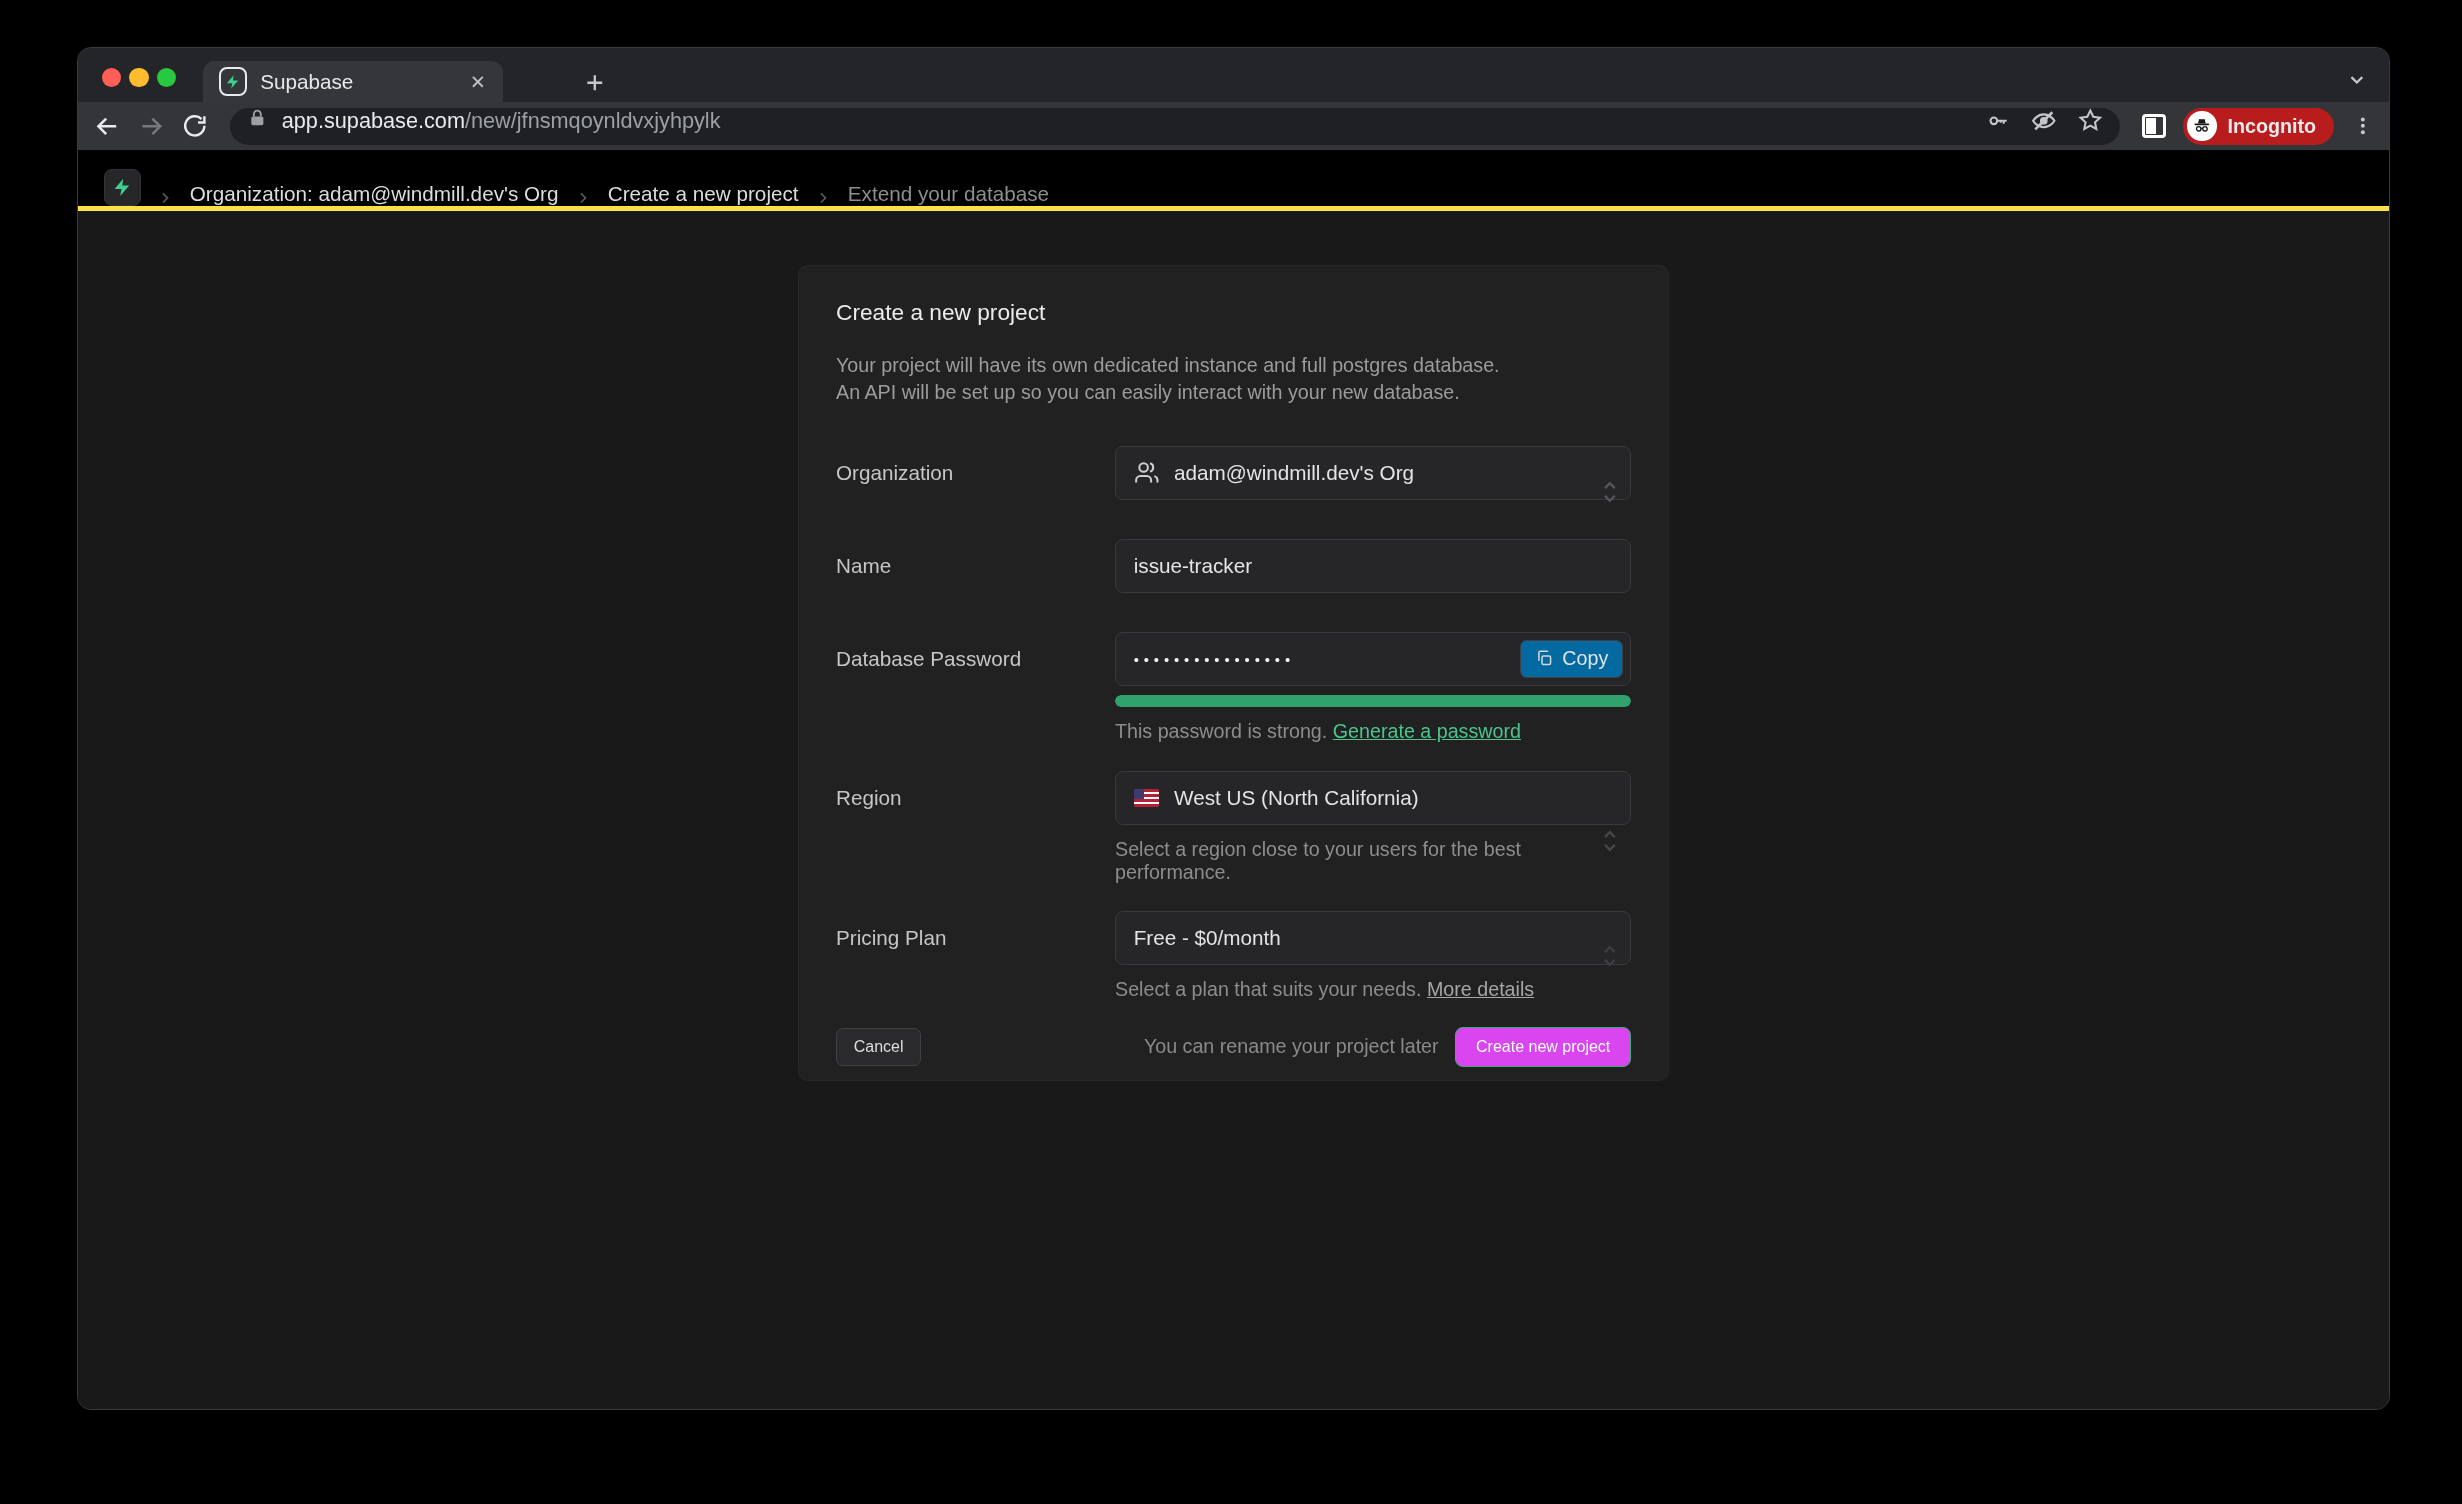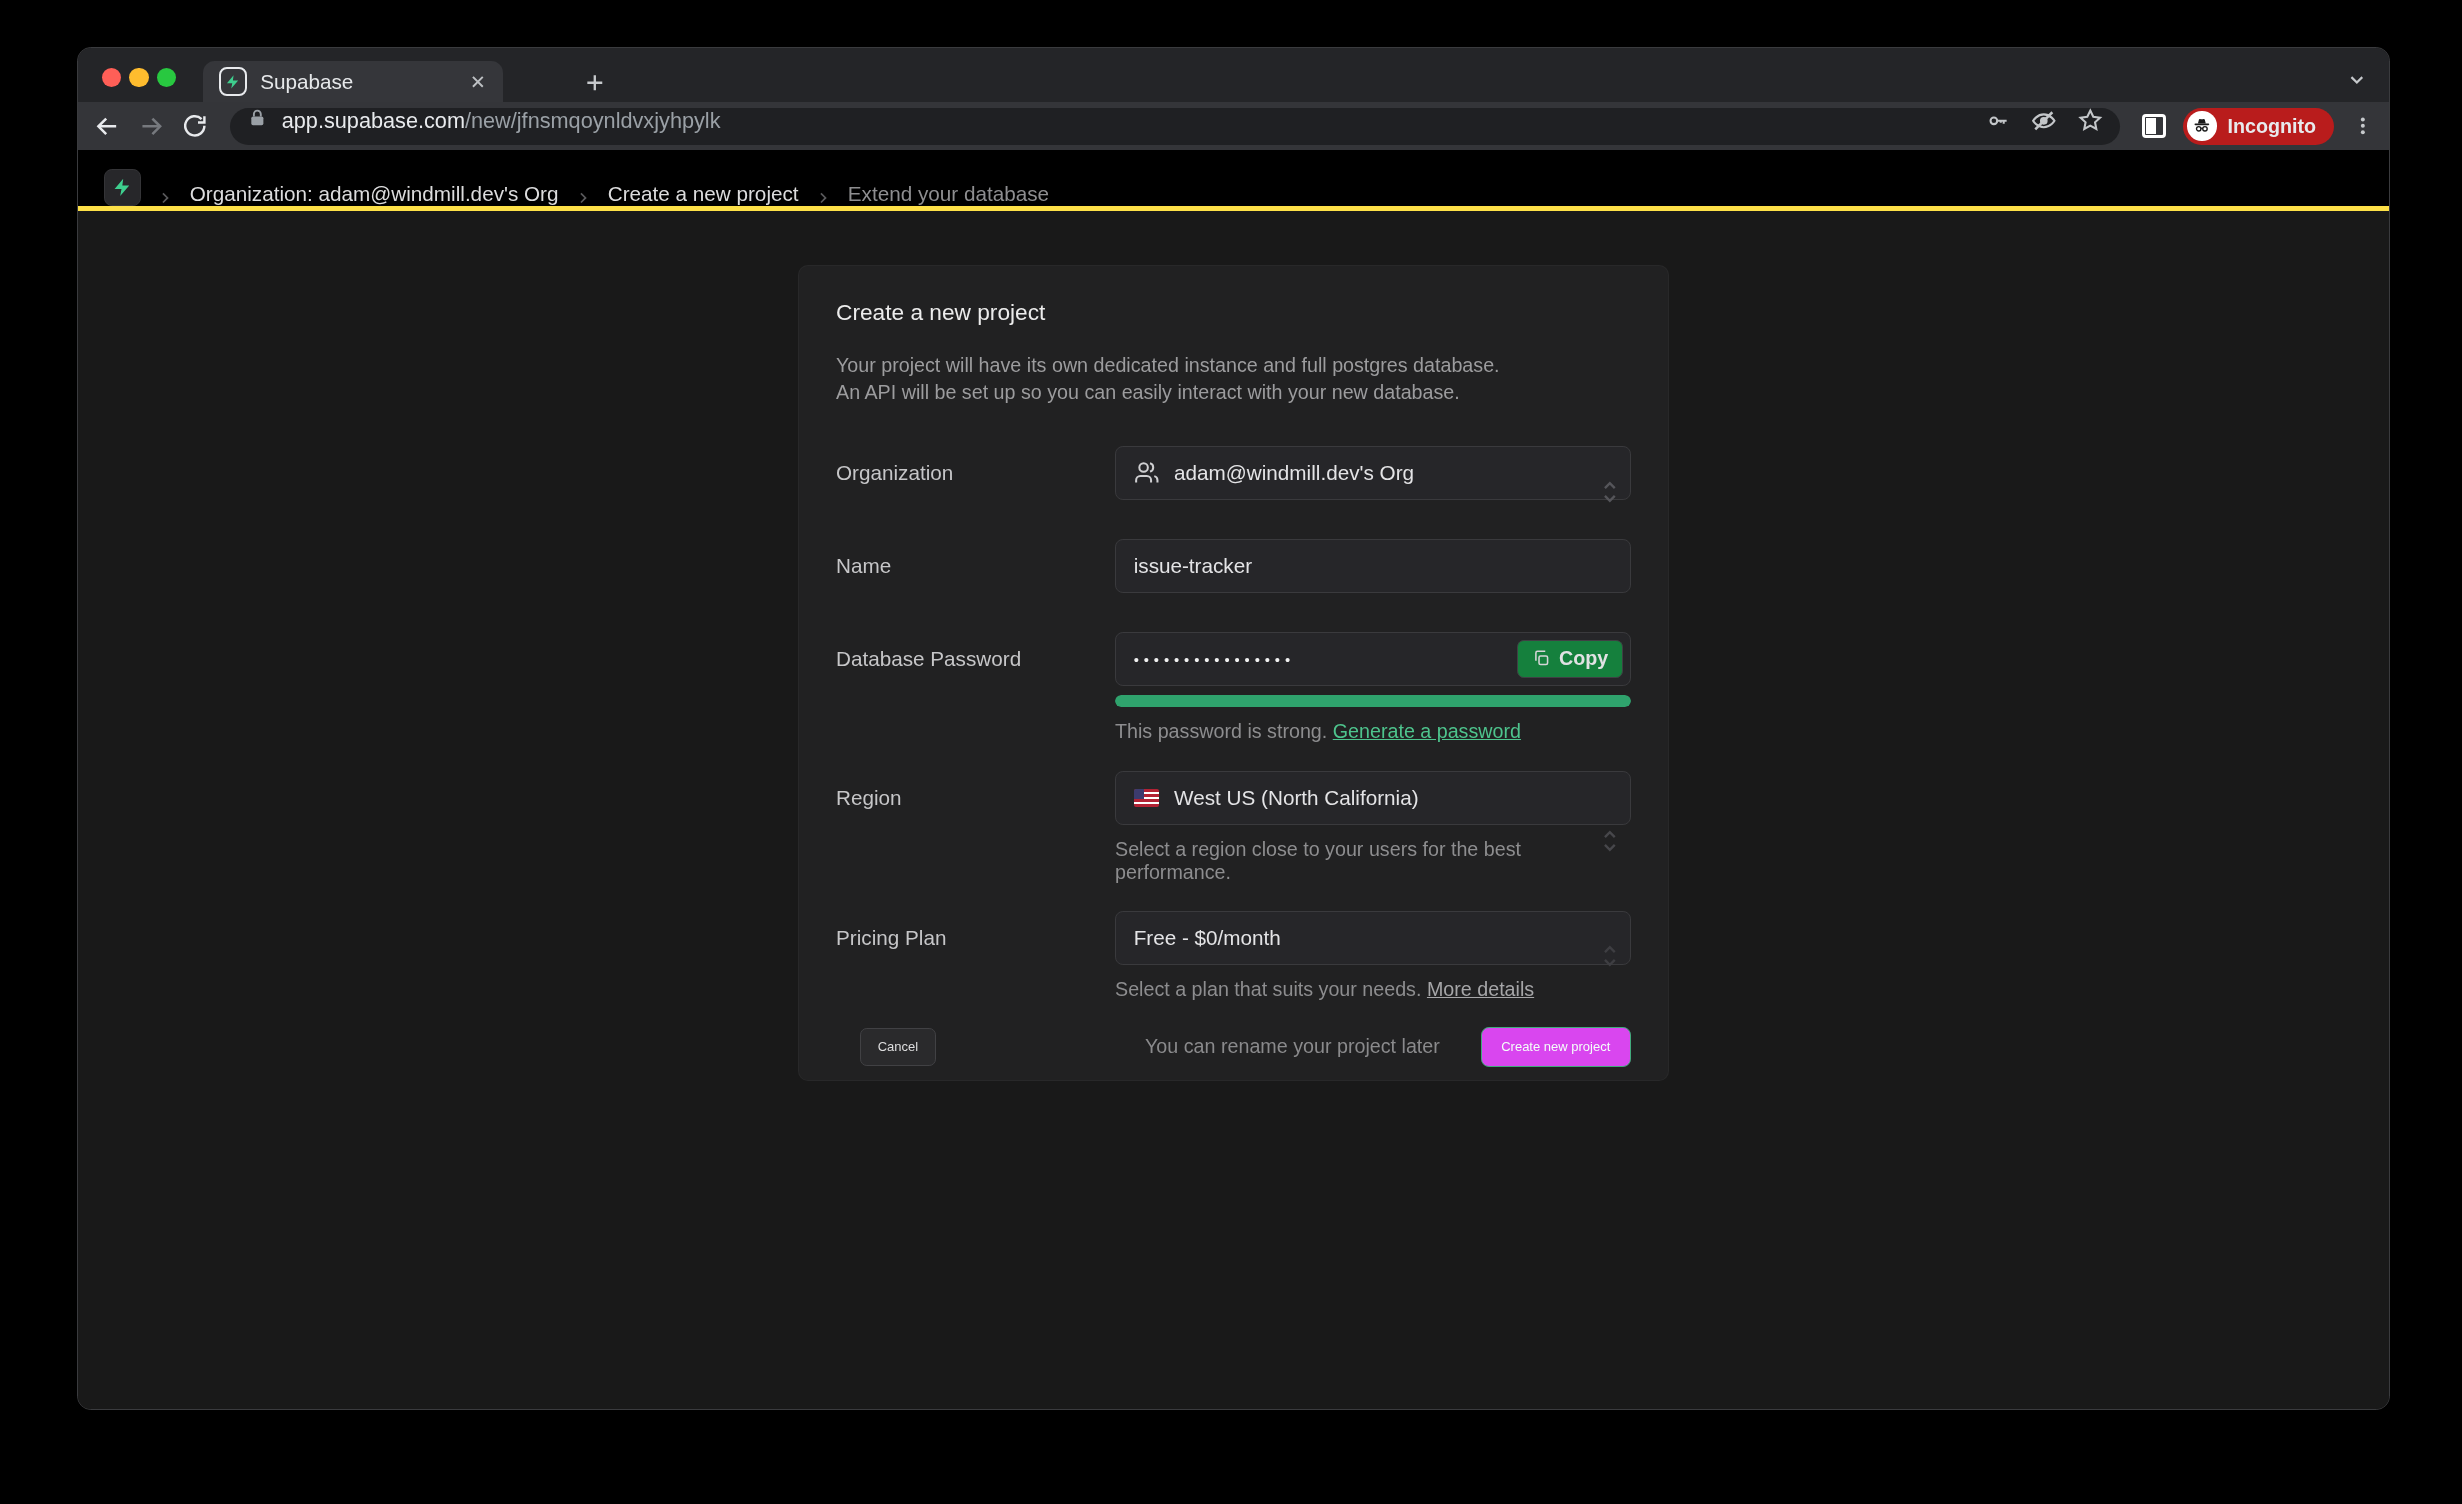--- a/index.html
+++ b/index.html
@@ -61,37 +61,37 @@
   .row-label { width:279px; flex:none; padding-top:14.8px; font-size:20.7px; color:#c6c6c8; }
   .row-control { flex:1; position:relative; min-width:0; }
 
   .control { height:54px; background:#262629; border:1px solid #3a3a3d; border-radius:7.9px;
              display:flex; align-items:center; padding:0 17.7px; font-size:20.7px; color:#e4e4e6; width:100%; }
   input.control { outline:none; font-family:"Liberation Sans", sans-serif; }
   .select { cursor:default; padding-right:43px; gap:14.8px; }
   .updown { position:absolute; right:12.8px; top:50%; transform:translateY(-50%); color:#55555a; display:flex; }
 
   .pw-dots { font-size:14.8px; letter-spacing:4.9px; color:#f0f0f0; padding-top:2px; }
-  .copy-btn { position:absolute; right:7.9px; top:7.9px; height:38px; padding:0 13.8px; background:#15803d;
+  .copy-btn { position:absolute; right:7.9px; top:7.9px; height:38px; padding:0 13.8px; background:#0369a1;
               border:1px solid #404044; border-radius:6.9px; display:flex; align-items:center; gap:8.9px;
-              font-size:19.7px; color:#e2e2e4;font-weight:bold; }
+              font-size:19.7px; color:#e2e2e4; }
   .strength { margin-top:8.9px; height:12.8px; border-radius:6.9px; background:#2a2a2c; overflow:hidden; }
   .strength .fillbar { height:100%; width:100%; background:#2fa36d; border-radius:6.9px; }
   .hint { margin-top:12.8px; font-size:19.7px; color:#8d8d8f; }
   .link-green { color:#4ec48d; text-decoration:underline; cursor:pointer; }
   .link-gray { color:#a6a6a8; text-decoration:underline; cursor:pointer; }
 
   .gap-lg { height:39px; } .gap-md { height:27.6px; }
 
   .flag { width:25.6px; height:17.7px; border-radius:2px; overflow:hidden; position:relative; flex:none;
           background:repeating-linear-gradient(#b22234 0 2.6px, #fff 2.6px 5.1px); }
   .flag .canton { position:absolute; left:0; top:0; width:10.8px; height:9.9px; background:#3c3b6e; }
 
   .footer { display:flex; align-items:center; padding:0 37px; margin-top:25.6px; }
-  .btn { border-radius:6.9px; display:flex; align-items:center; font-size:13px; cursor:pointer;margin-left:24px; }
+  .btn { border-radius:6.9px; display:flex; align-items:center; font-size:16px; cursor:pointer; }
   .btn-cancel { height:38px; padding:0 16.7px; background:#2a2a2c; border:1px solid #414144; color:#dededf; }
   .footer-note { margin-left:auto; margin-right:16.7px; font-size:19.7px; color:#8a8a8c; }
   .btn-create { height:40px; padding:0 19.7px; background:#d946ef; border:1px solid #41aa7b; color:#f4fff9; border-radius:7.9px; }
 
   svg { display:block; }
 </style>
 </head>
 <body>
 
 <div class="stage">

